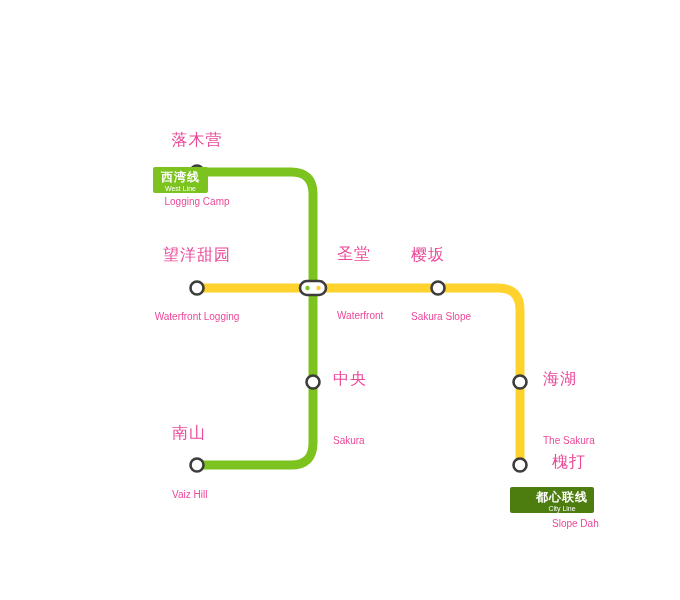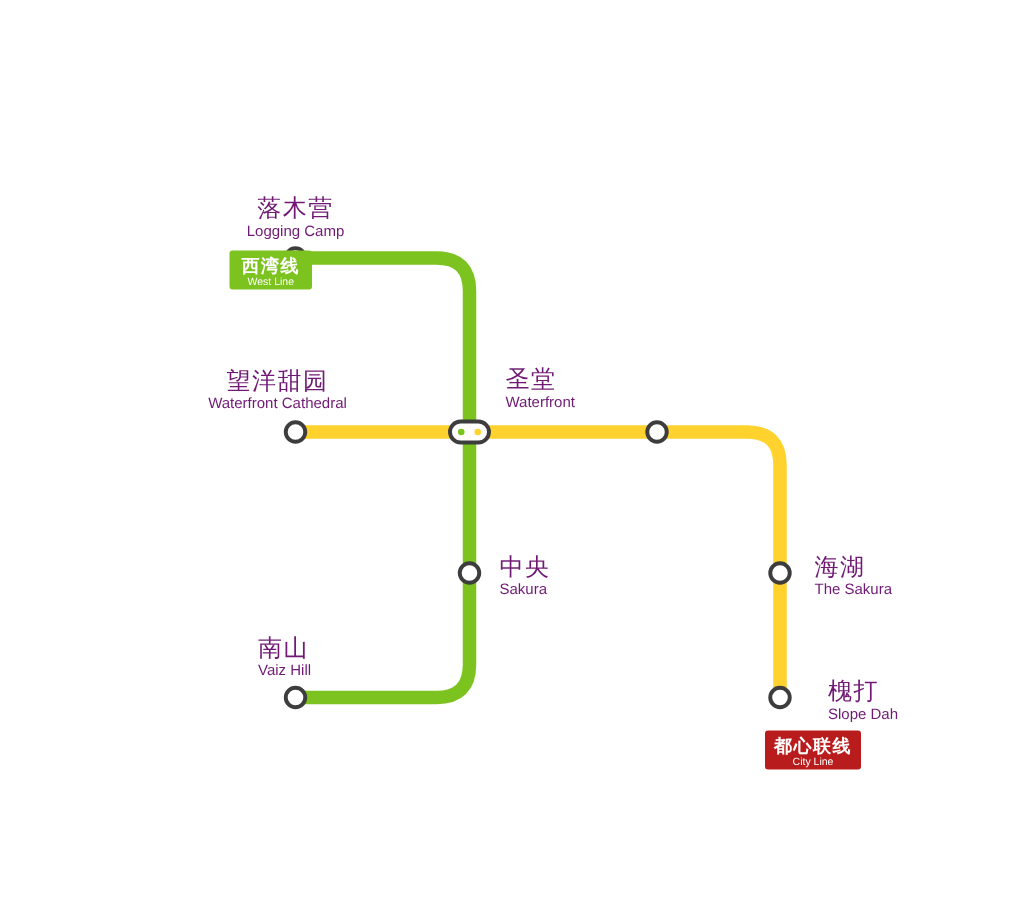--- a/index.html
+++ b/index.html
@@ -6,24 +6,24 @@
   .stage {
     position: relative;
     width: 680px;
     height: 600px;
     background: #ffffff;
     overflow: hidden;
     font-family: "Liberation Sans", "DejaVu Sans", sans-serif;
   }
   svg.rails { position: absolute; left: 0; top: 0; }
 
-  .label { position: absolute; white-space: nowrap; color: #701a75; }
+  .label { position: absolute; white-space: nowrap; color: #ec4899; }
   .label.center { transform: translateX(-50%); text-align: center; }
   .label .zh { font-size: 16px; line-height: 19px; font-weight: 500; letter-spacing: 1px; }
-  .label .en { font-size: 10px; line-height: 11px; font-weight: 400; }
+  .label .en { font-size: 10px; line-height: 11px; font-weight: 400; margin-top: 47px; }
 
   .badge {
     position: absolute;
     color: #ffffff;
     text-align: center;
     display: flex;
     flex-direction: column;
     justify-content: flex-end;
     border-radius: 2px;
     margin-left: 23px;
@@ -59,30 +59,34 @@
       <circle cx="307.5" cy="288" r="2.2" fill="#7cc31f"></circle>
       <circle cx="318.5" cy="288" r="2.2" fill="#ffd22e"></circle>
     </g>
   </svg>
 
   <div class="label center" style="left:197px; top:130px">
     <div class="zh">落木营</div>
     <div class="en">Logging Camp</div>
   </div>
 
-  <div class="label center" style="left:185px; top:245px">
+  <div class="label center" style="left:197px; top:245px">
     <div class="zh">望洋甜园</div>
-    <div class="en">Waterfront Cathedral</div>
+    <div class="en">Waterfront Logging</div>
   </div>
 
   <div class="label" style="left:337px; top:244px">
     <div class="zh">圣堂</div>
     <div class="en">Waterfront</div>
   </div>
 
+  <div class="label" style="left:411px; top:245px">
+    <div class="zh">樱坂</div>
+    <div class="en">Sakura Slope</div>
+  </div>
 
   <div class="label" style="left:333px; top:369px">
     <div class="zh">中央</div>
     <div class="en">Sakura</div>
   </div>
 
   <div class="label" style="left:543px; top:369px">
     <div class="zh">海湖</div>
     <div class="en">The Sakura</div>
   </div>
@@ -95,18 +99,18 @@
   <div class="label" style="left:552px; top:452px">
     <div class="zh">槐打</div>
     <div class="en">Slope Dah</div>
   </div>
 
   <div class="badge west" style="background-color: rgb(124, 195, 31);">
     <div class="badge-zh">西湾线</div>
     <div class="badge-en">West Line</div>
   </div>
 
-  <div class="badge city" style="background-color: #b91c1c;">
+  <div class="badge city" style="background-color: #4d7c0f; padding-left: 20px;">
     <div class="badge-zh">都心联线</div>
     <div class="badge-en">City Line</div>
   </div>
 
 </div>
 
 </body></html>

